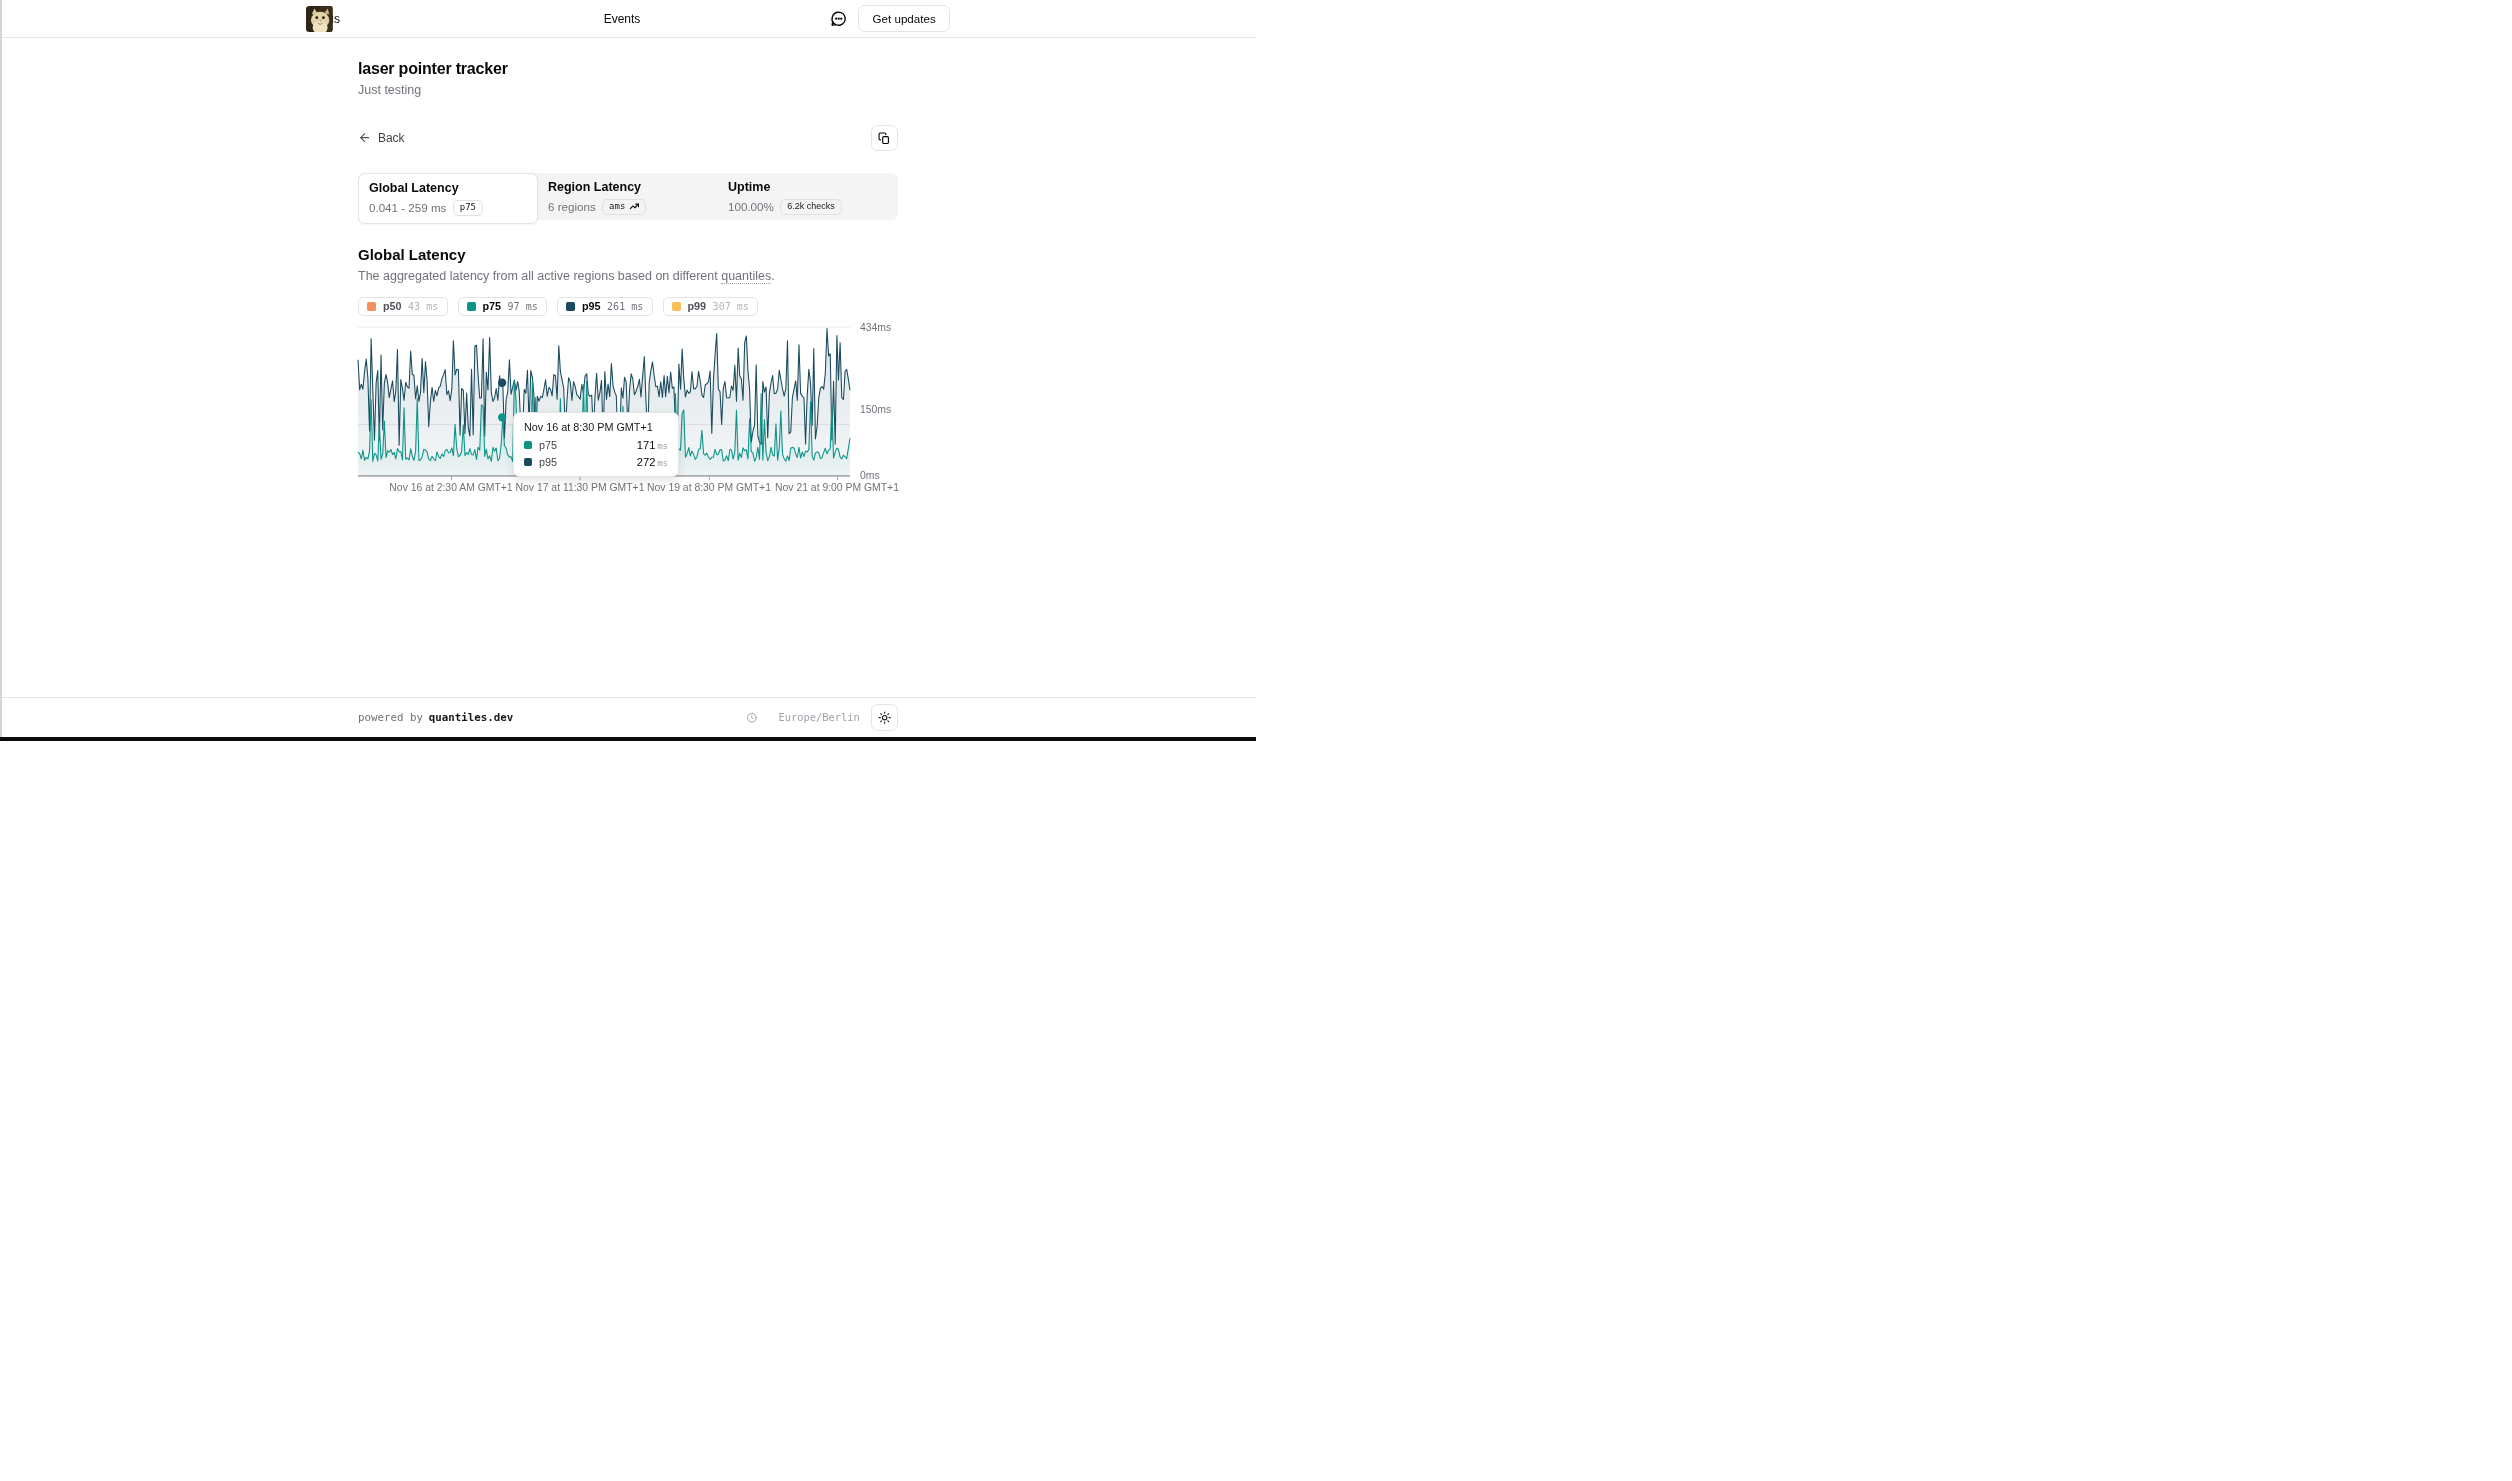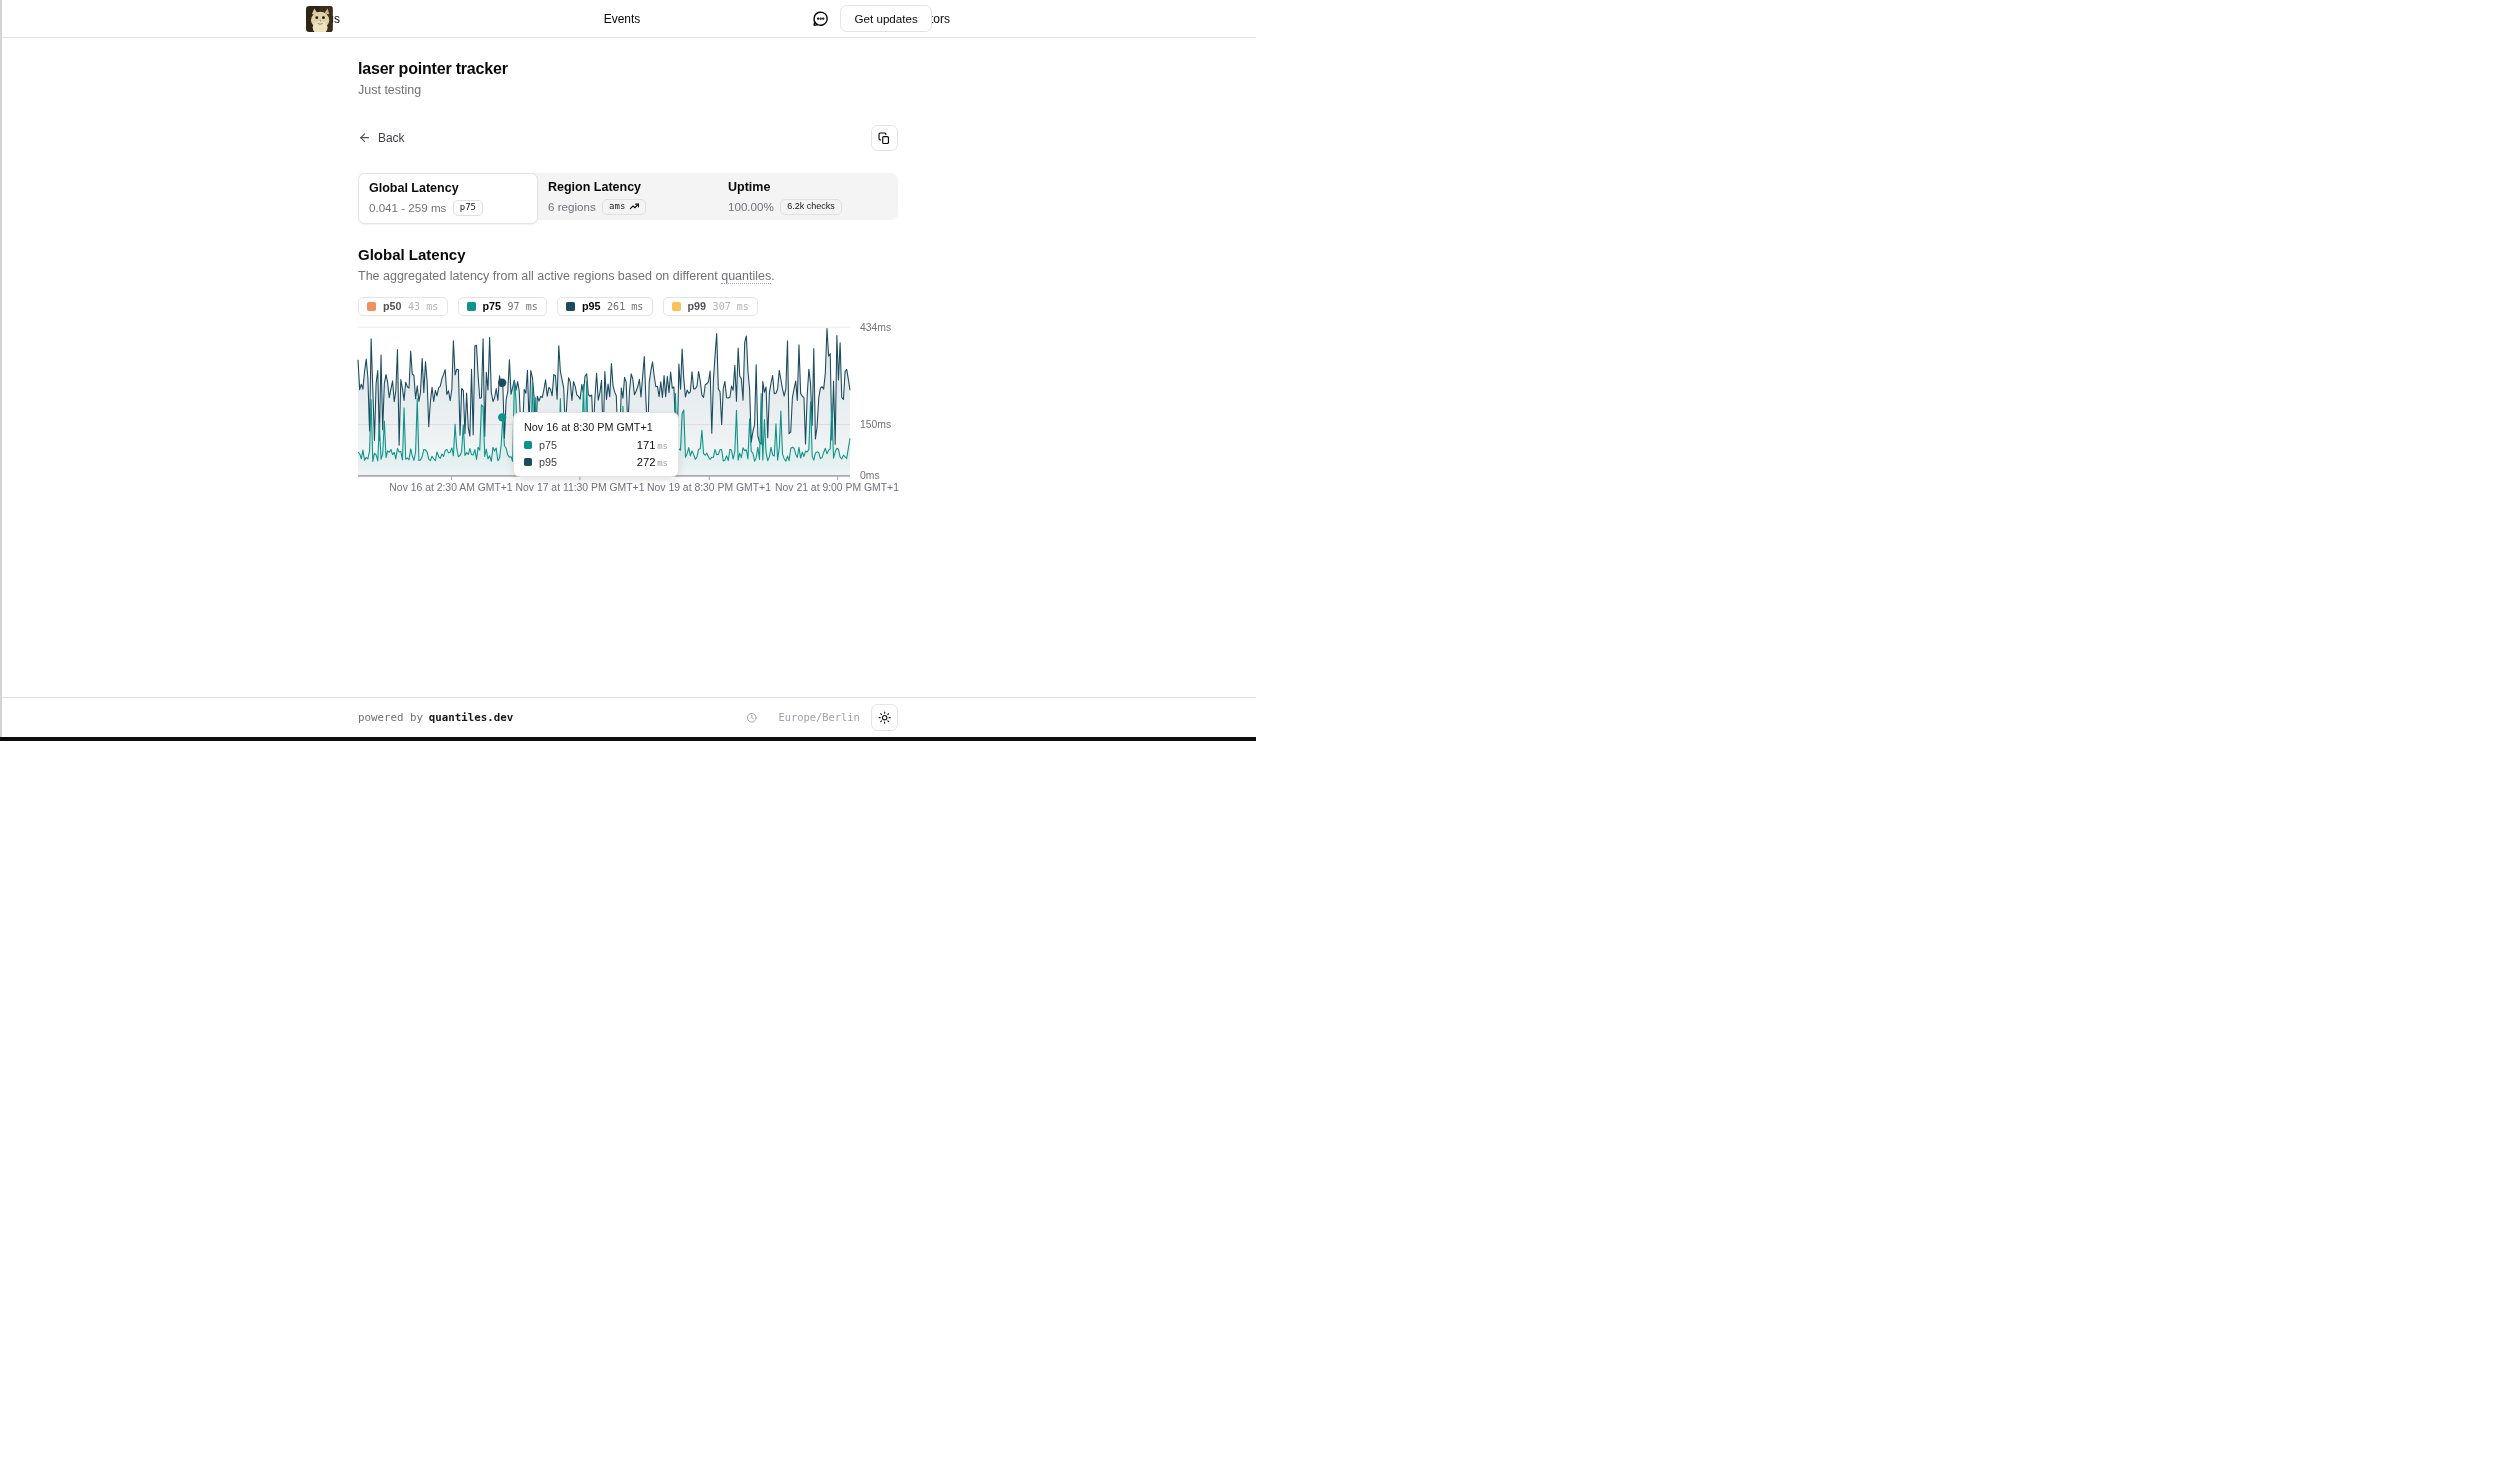--- a/index.html
+++ b/index.html
@@ -9,21 +9,21 @@
   .edge-left { position:absolute; left:0; top:0; width:1.7px; height:100%; background:#d4d4d4; z-index:50; }
   .edge-bottom { position:absolute; left:0; bottom:0; width:100%; height:4.2px; background:#0d0d0d; z-index:50; }
 
   body { display:flex; flex-direction:column; }
 
   
   header { height:38px; border-bottom:0.8px solid #e4e4e7; flex:0 0 auto; }
   .nav-inner { width:644px; height:100%; margin:0 auto; position:relative; display:flex; align-items:center; justify-content:space-between; gap:25px; }
   .logo { position:absolute; left:0; top:5.8px; width:26.6px; height:26.6px; border-radius:3.3px; overflow:hidden; cursor:pointer; }
   .nav-link { font-size:12px; font-weight:500; color:#09090b; cursor:pointer; text-decoration:none; }
-  .nav-right { position:absolute; right:18px; top:0; height:100%; display:flex; align-items:center; gap:10px; }
+  .nav-right { position:absolute; right:0; top:0; height:100%; display:flex; align-items:center; gap:10px; }
   .chat-btn { width:20px; height:20px; display:flex; align-items:center; justify-content:center; cursor:pointer; }
   .btn-outline { background:#fff; border:0.8px solid #e4e4e7; border-radius:6.6px; font-size:11.6px; font-weight:500; color:#09090b; padding:5.8px 13.3px; cursor:pointer; font-family:"Liberation Sans", sans-serif; }
 
   
   main { width:540px; margin:0 auto; flex:1 1 auto; }
   .page-title { margin-top:21.6px; font-size:16px; font-weight:700; color:#09090b; letter-spacing:-0.2px; }
   .page-subtitle { margin-top:5px; font-size:12.5px; color:#71717a; }
 
   .back-row { margin-top:28px; display:flex; align-items:center; justify-content:space-between; }
   .back-link { display:flex; align-items:center; gap:6.6px; font-size:12px; color:#3f3f46; cursor:pointer; }
@@ -213,21 +213,21 @@
         <line x1="0" y1="184" x2="592" y2="184" stroke="#71717a" stroke-width="1.2"></line>
         <line x1="112.48" y1="184" x2="112.48" y2="189" stroke="#9ca3af" stroke-width="1.2"></line>
         <line x1="266.992" y1="184" x2="266.992" y2="189" stroke="#9ca3af" stroke-width="1.2"></line>
         <line x1="422.688" y1="184" x2="422.688" y2="189" stroke="#9ca3af" stroke-width="1.2"></line>
         <line x1="577.1999999999999" y1="184" x2="577.1999999999999" y2="189" stroke="#9ca3af" stroke-width="1.2"></line>
         <circle cx="173.456" cy="71.81566820276498" r="5" fill="#1b4b5e"></circle>
         <circle cx="173.456" cy="113.47235023041475" r="5" fill="#0d9488"></circle>
       </svg>
     <div id="y-labels">
         <div class="y-label" style="top: -2.5px;">434ms</div>
-        <div class="y-label" style="top: 95px;">150ms</div>
+        <div class="y-label" style="top: 80px;">150ms</div>
         <div class="y-label" style="top: 146px;">0ms</div>
       </div>
     <div id="x-labels">
         <div class="x-label" style="left: 93px;">Nov 16 at 2:30 AM GMT+1</div>
         <div class="x-label" style="left: 222px;">Nov 17 at 11:30 PM GMT+1</div>
         <div class="x-label" style="left: 351px;">Nov 19 at 8:30 PM GMT+1</div>
         <div class="x-label" style="left: 479px;">Nov 21 at 9:00 PM GMT+1</div>
       </div>
     <div class="tooltip">
       <div class="tt-title">Nov 16 at 8:30 PM GMT+1</div>

